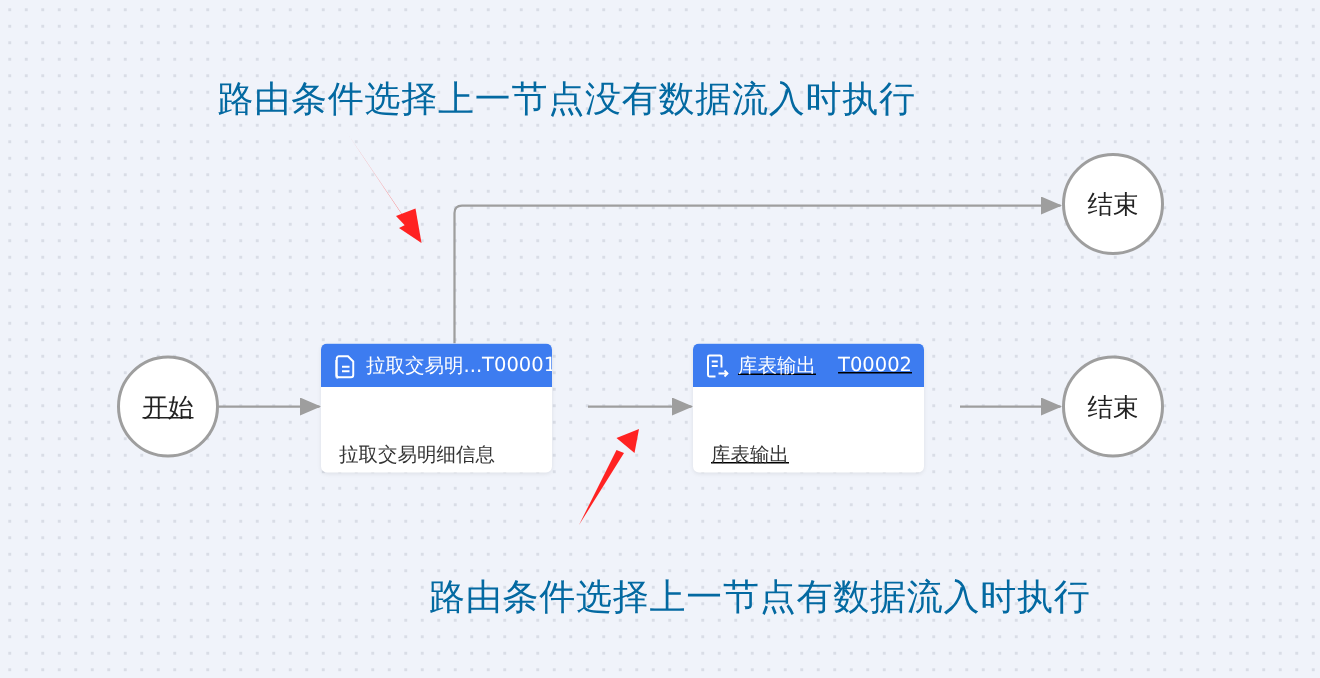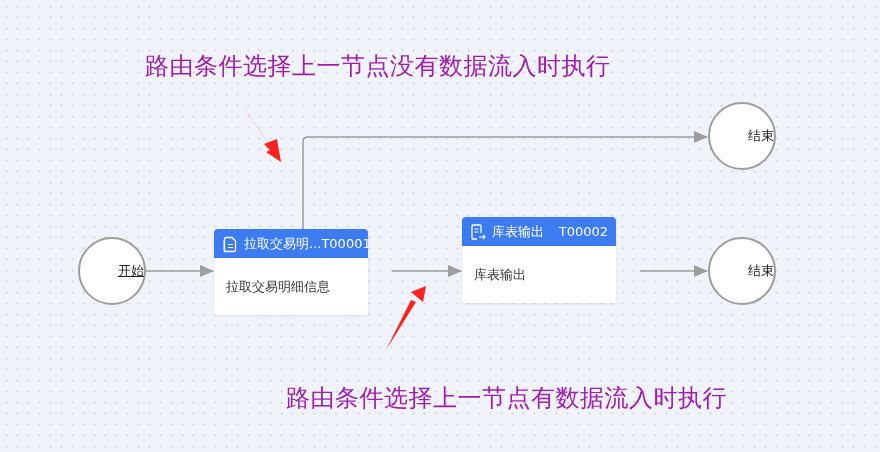--- a/index.html
+++ b/index.html
@@ -8,37 +8,37 @@
     background-color:#f0f3fa;
     background-image: radial-gradient(circle, #d9dde6 1px, transparent 1.2px);
     background-size: 11px 11px;
     background-position: 1px 1px;
     font-family: "DejaVu Sans", "Liberation Sans", sans-serif;
   }
   .edges { position:absolute; left:0; top:0; width:880px; height:452px; }
   .circle-node {
     position:absolute; width:64px; height:64px; border-radius:50%;
     background:#fff; border:2px solid #9e9e9e;
-    display:flex; align-items:center; justify-content:flex-end;
-    font-size:13px; color:#222; box-sizing:content-box;
+    display:flex; align-items:center; justify-content:center;
+    font-size:17px; color:#222; box-sizing:content-box;
   }
   .card {
     position:absolute; width:154px; height:86px; background:#fff;
     border-radius:4px; box-shadow:0 1px 3px rgba(0,0,0,0.08); overflow:hidden;
   }
   .card-header {
     height:29px; background:#3d7cf0; color:#fff; display:flex; align-items:center;
     padding:0 8px; font-size:13px; box-sizing:border-box;
   }
   .card-header .icon { width:16px; height:18px; margin-right:6px; flex:0 0 auto; }
   .card-header .title { white-space:nowrap; }
   .card-header .code { margin-left:auto; white-space:nowrap; }
-  .card-body { padding:20px 12px 0 12px; font-size:13px; color:#333; }
+  .card-body { padding:36px 12px 0 12px; font-size:13px; color:#333; }
   .annot {
-    position:absolute; color:#a21caf; font-size:24px; white-space:nowrap;
+    position:absolute; color:#0369a1; font-size:24px; white-space:nowrap;
     letter-spacing:0.5px;
   }
 </style>
 </head>
 <body>
 
 <svg class="edges" viewBox="0 0 880 452" xmlns="http://www.w3.org/2000/svg">
   <defs>
     <marker id="arr" markerWidth="14" markerHeight="12" refX="13" refY="6" orient="auto" markerUnits="userSpaceOnUse">
       <path d="M0,0 L14,6 L0,12 Z" fill="#9e9e9e"></path>
@@ -85,21 +85,21 @@
       <path d="M2,5 v10.5 a1.5,1.5 0 0 0 1.5,1.5" fill="none" stroke="#fff" stroke-width="1.1" opacity="0.8"></path>
       <line x1="6" y1="9.5" x2="11" y2="9.5" stroke="#fff" stroke-width="1.2"></line>
       <line x1="6" y1="12.5" x2="11" y2="12.5" stroke="#fff" stroke-width="1.2"></line>
     </svg>
     <span class="title">拉取交易明...</span>
     <span class="code">T00001</span>
   </div>
   <div class="card-body">拉取交易明细信息</div>
 </div>
 
-<div class="card" style="left:462px; top:217px;">
+<div class="card" style="left:462px; top:229px;text-decoration:underline;">
   <div class="card-header">
     <svg class="icon" viewBox="0 0 16 18">
       <path d="M11,10 v-7 a1,1 0 0 0 -1,-1 h-7 a1,1 0 0 0 -1,1 v12 a1,1 0 0 0 1,1 h4" fill="none" stroke="#fff" stroke-width="1.3"></path>
       <line x1="4.5" y1="6" x2="8.5" y2="6" stroke="#fff" stroke-width="1.2"></line>
       <line x1="4.5" y1="9" x2="8.5" y2="9" stroke="#fff" stroke-width="1.2"></line>
       <line x1="9" y1="14" x2="15" y2="14" stroke="#fff" stroke-width="1.2"></line>
       <path d="M13,12 l2,2 l-2,2" fill="none" stroke="#fff" stroke-width="1.2"></path>
     </svg>
     <span class="title">库表输出</span>
     <span class="code">T00002</span>

